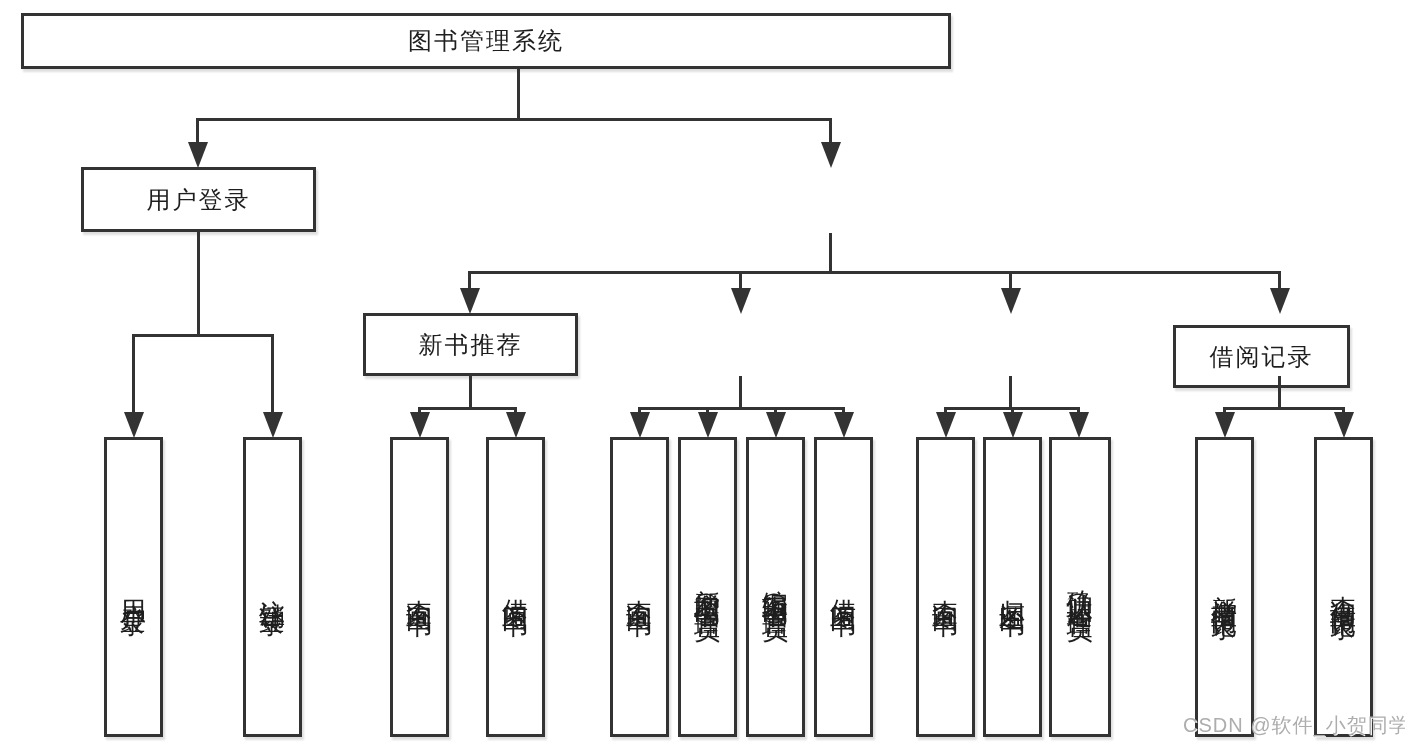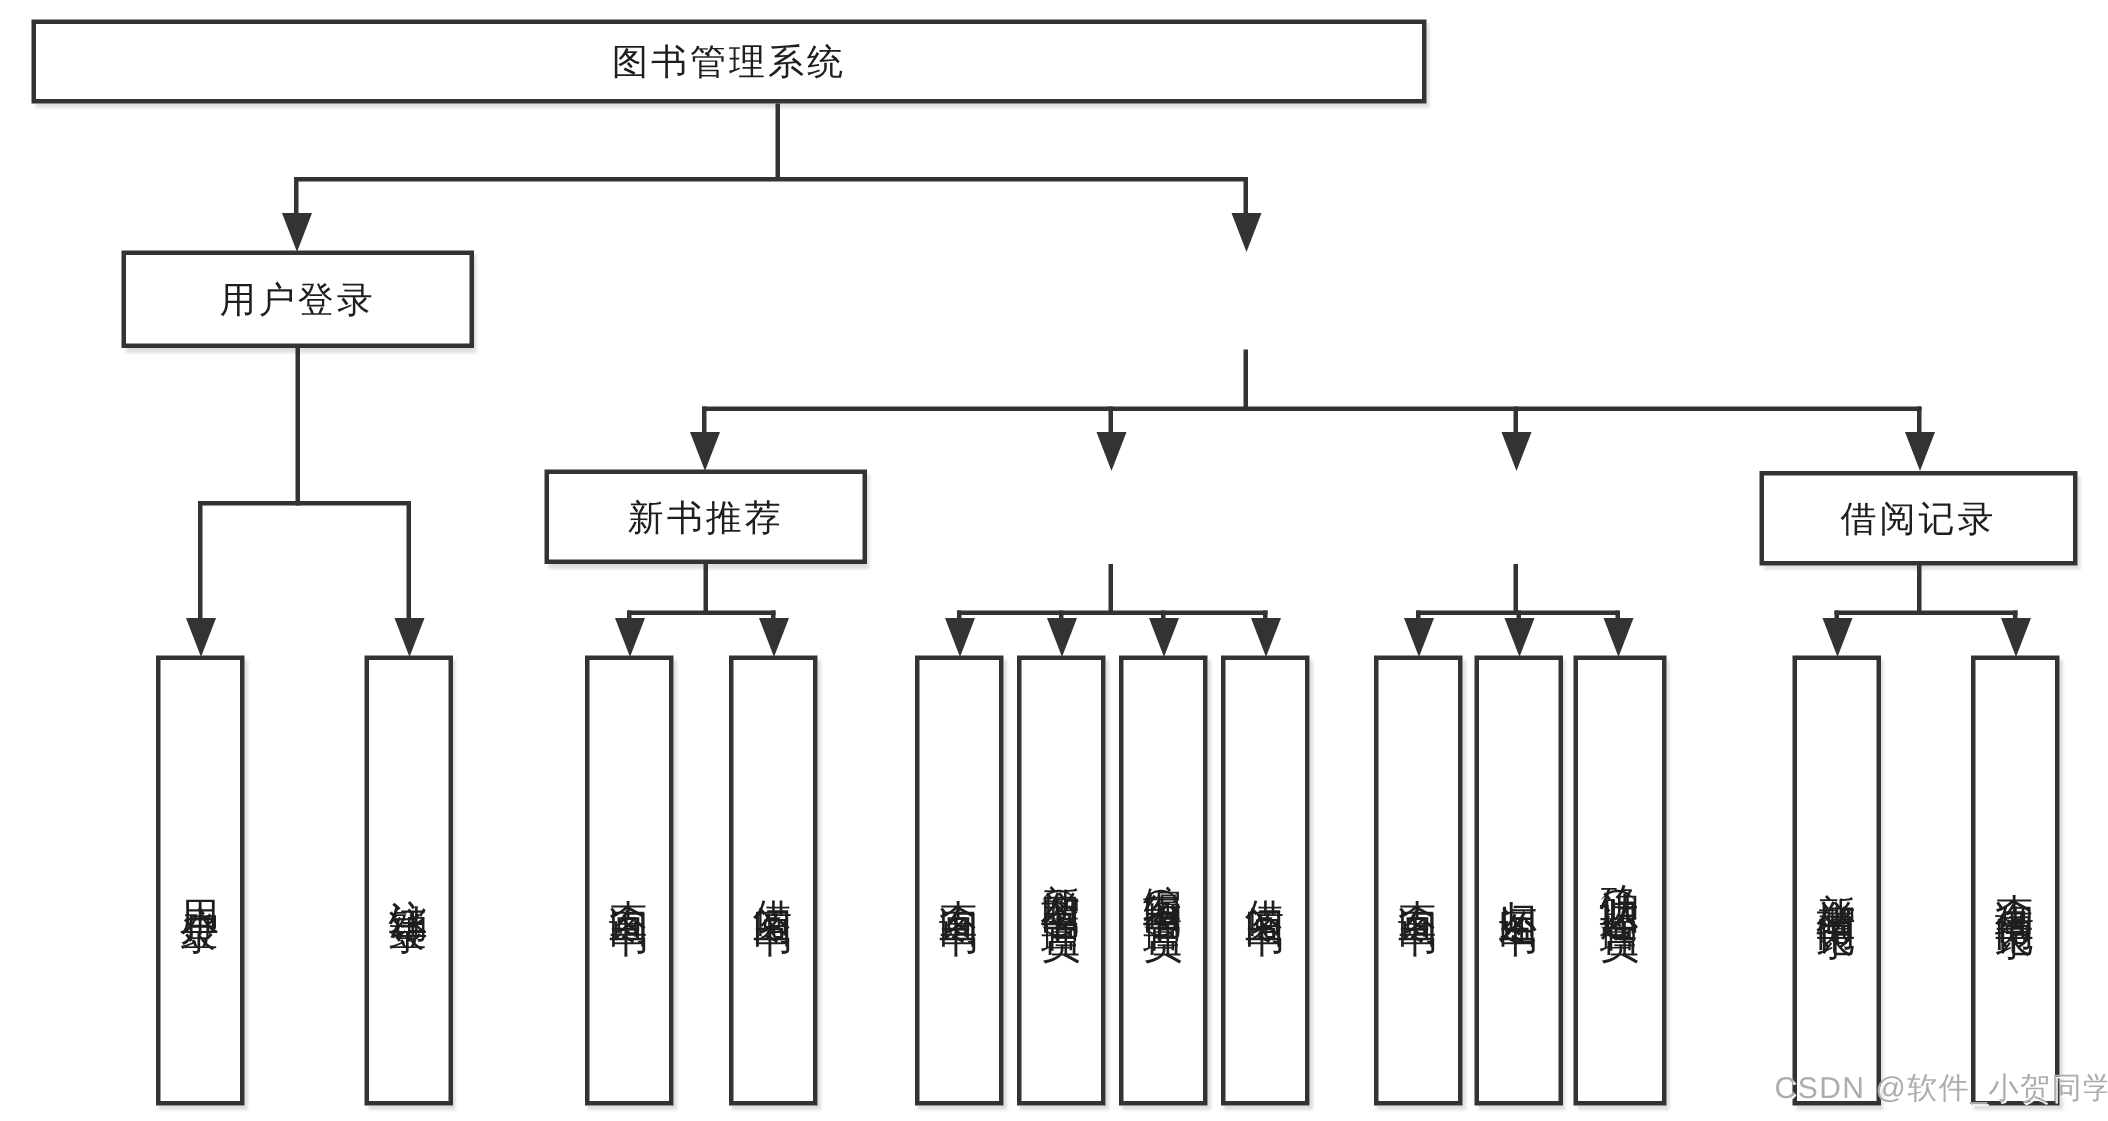--- a/index.html
+++ b/index.html
@@ -38,21 +38,21 @@
     <span class="hlabel">图书管理系统</span>
   </div>
 
   <div class="box" style="left:81px;top:167px;width:235px;height:65px">
     <span class="hlabel">用户登录</span>
   </div>
 
   <div class="box" style="left:363px;top:313px;width:215px;height:63px">
     <span class="hlabel">新书推荐</span>
   </div>
-  <div class="box" style="left:1173px;top:314px;width:212px;height:63px">
+  <div class="box" style="left:1173px;top:325px;width:177px;height:63px">
     <span class="hlabel">借阅记录</span>
   </div>
 
   <div class="box" style="left:104px;top:437px;width:59px;height:300px">
     <span class="vtext">用户登录</span>
   </div>
   <div class="box" style="left:243px;top:437px;width:59px;height:300px">
     <span class="vtext">注销登录</span>
   </div>
   <div class="box" style="left:390px;top:437px;width:59px;height:300px">

